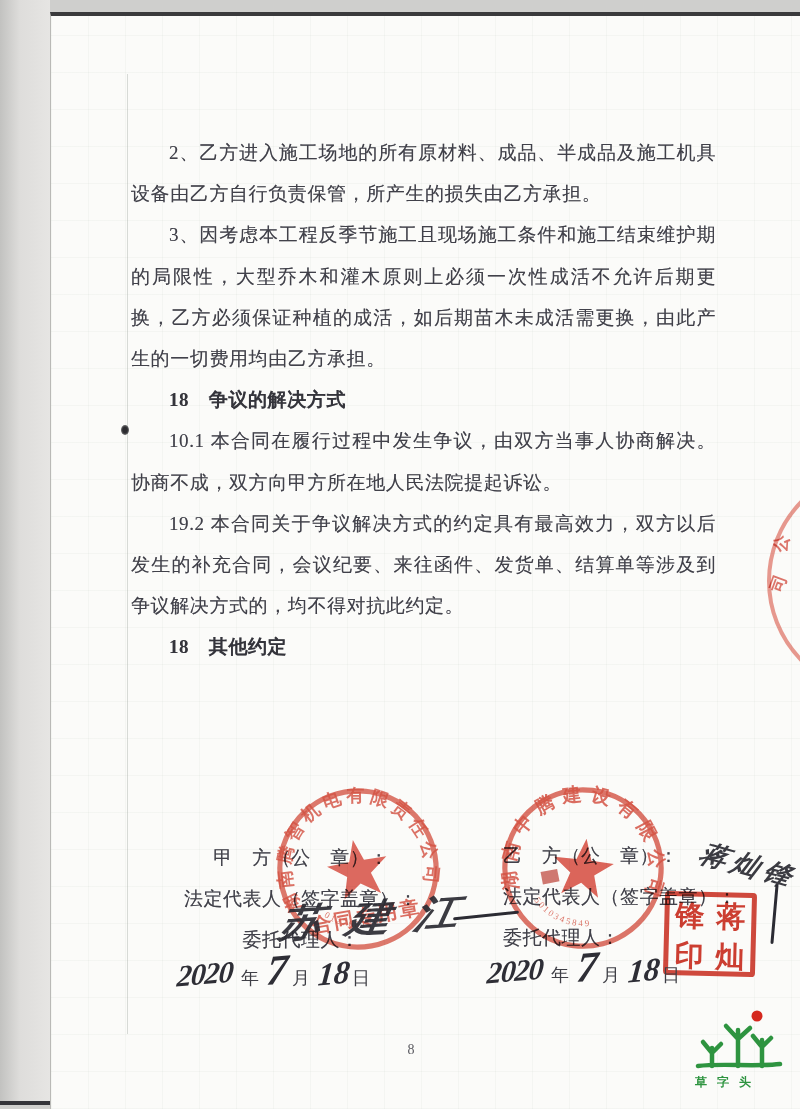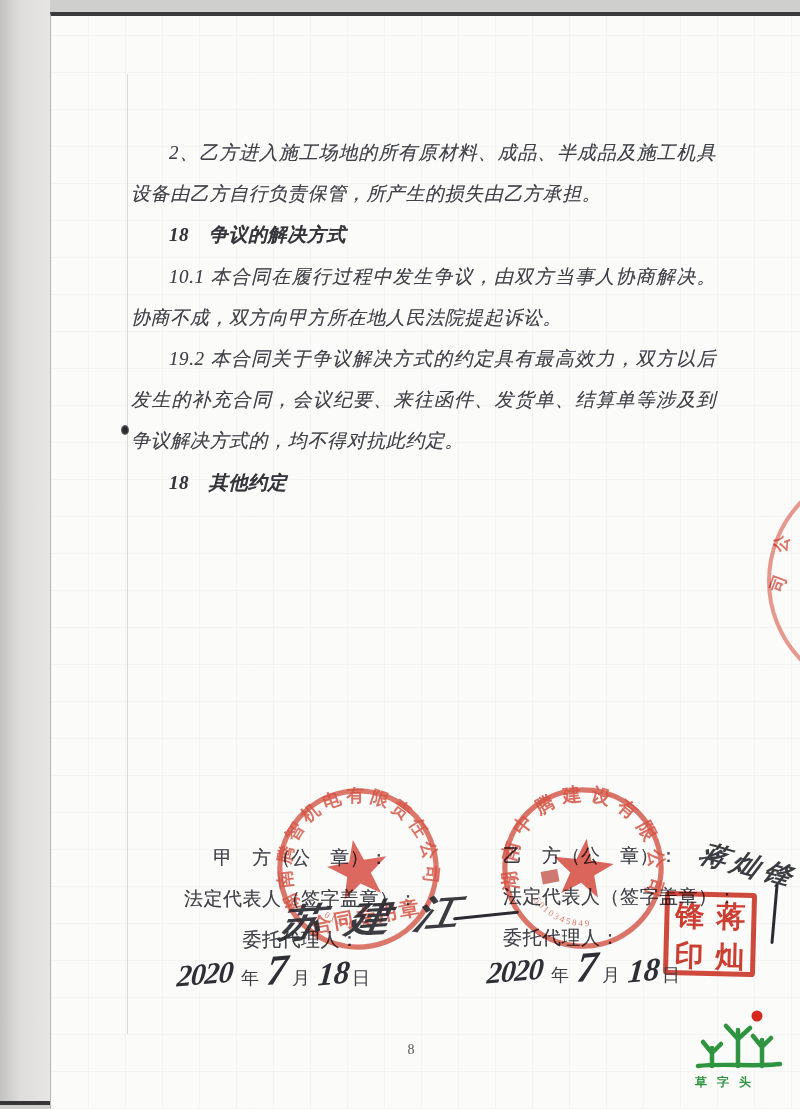--- a/index.html
+++ b/index.html
@@ -27,21 +27,21 @@
   .fold-line{
     position:absolute;left:76px;top:58px;width:1px;height:960px;
     background:rgba(150,158,148,0.35);
   }
   .flow{
     position:absolute;left:80px;top:116px;width:585px;
     font-size:19px;line-height:41.2px;
     color:#41414a;text-align:justify;letter-spacing:0.6px;
     text-shadow:0 0 0.5px rgba(65,65,74,0.45);
   }
-  .flow p{margin:0;text-indent:2em;font-style:italic;}
+  .flow p{margin:0;text-indent:2em;}
   .flow .hd{margin:0;text-indent:2em;font-weight:bold;color:#34343b;}
   .ink-blot{
     position:absolute;left:70px;top:409px;width:8px;height:10px;
     background:radial-gradient(#2c2c30 40%, rgba(60,60,65,0.4));
     border-radius:50%;
   }
   .sig-col{position:absolute;font-size:19px;color:#41414a;letter-spacing:0.5px;
     text-shadow:0 0 0.5px rgba(65,65,74,0.45);}
   .sig-col .sig-row{height:41px;line-height:41px;white-space:nowrap;}
   .sig-a{left:133px;top:821px;text-align:center;}
@@ -117,20 +117,21 @@
 <body>
 
 <div class="scan-strip"></div>
 
 <div class="paper">
 
   <div class="fold-line"></div>
 
   <div class="flow">
     <p>2、乙方进入施工场地的所有原材料、成品、半成品及施工机具设备由乙方自行负责保管，所产生的损失由乙方承担。</p>
+    <p>3、因考虑本工程反季节施工且现场施工条件和施工结束维护期的局限性，大型乔木和灌木原则上必须一次性成活不允许后期更换，乙方必须保证种植的成活，如后期苗木未成活需更换，由此产生的一切费用均由乙方承担。</p>
     <p class="hd">18　争议的解决方式</p>
     <p>10.1 本合同在履行过程中发生争议，由双方当事人协商解决。协商不成，双方向甲方所在地人民法院提起诉讼。</p>
     <p>19.2 本合同关于争议解决方式的约定具有最高效力，双方以后发生的补充合同，会议纪要、来往函件、发货单、结算单等涉及到争议解决方式的，均不得对抗此约定。</p>
     <p class="hd">18　其他约定</p>
   </div>
 
   <div class="ink-blot"></div>
 
   <div class="sig-col sig-a">
     <div class="sig-row">甲　方（公　章）：</div>

